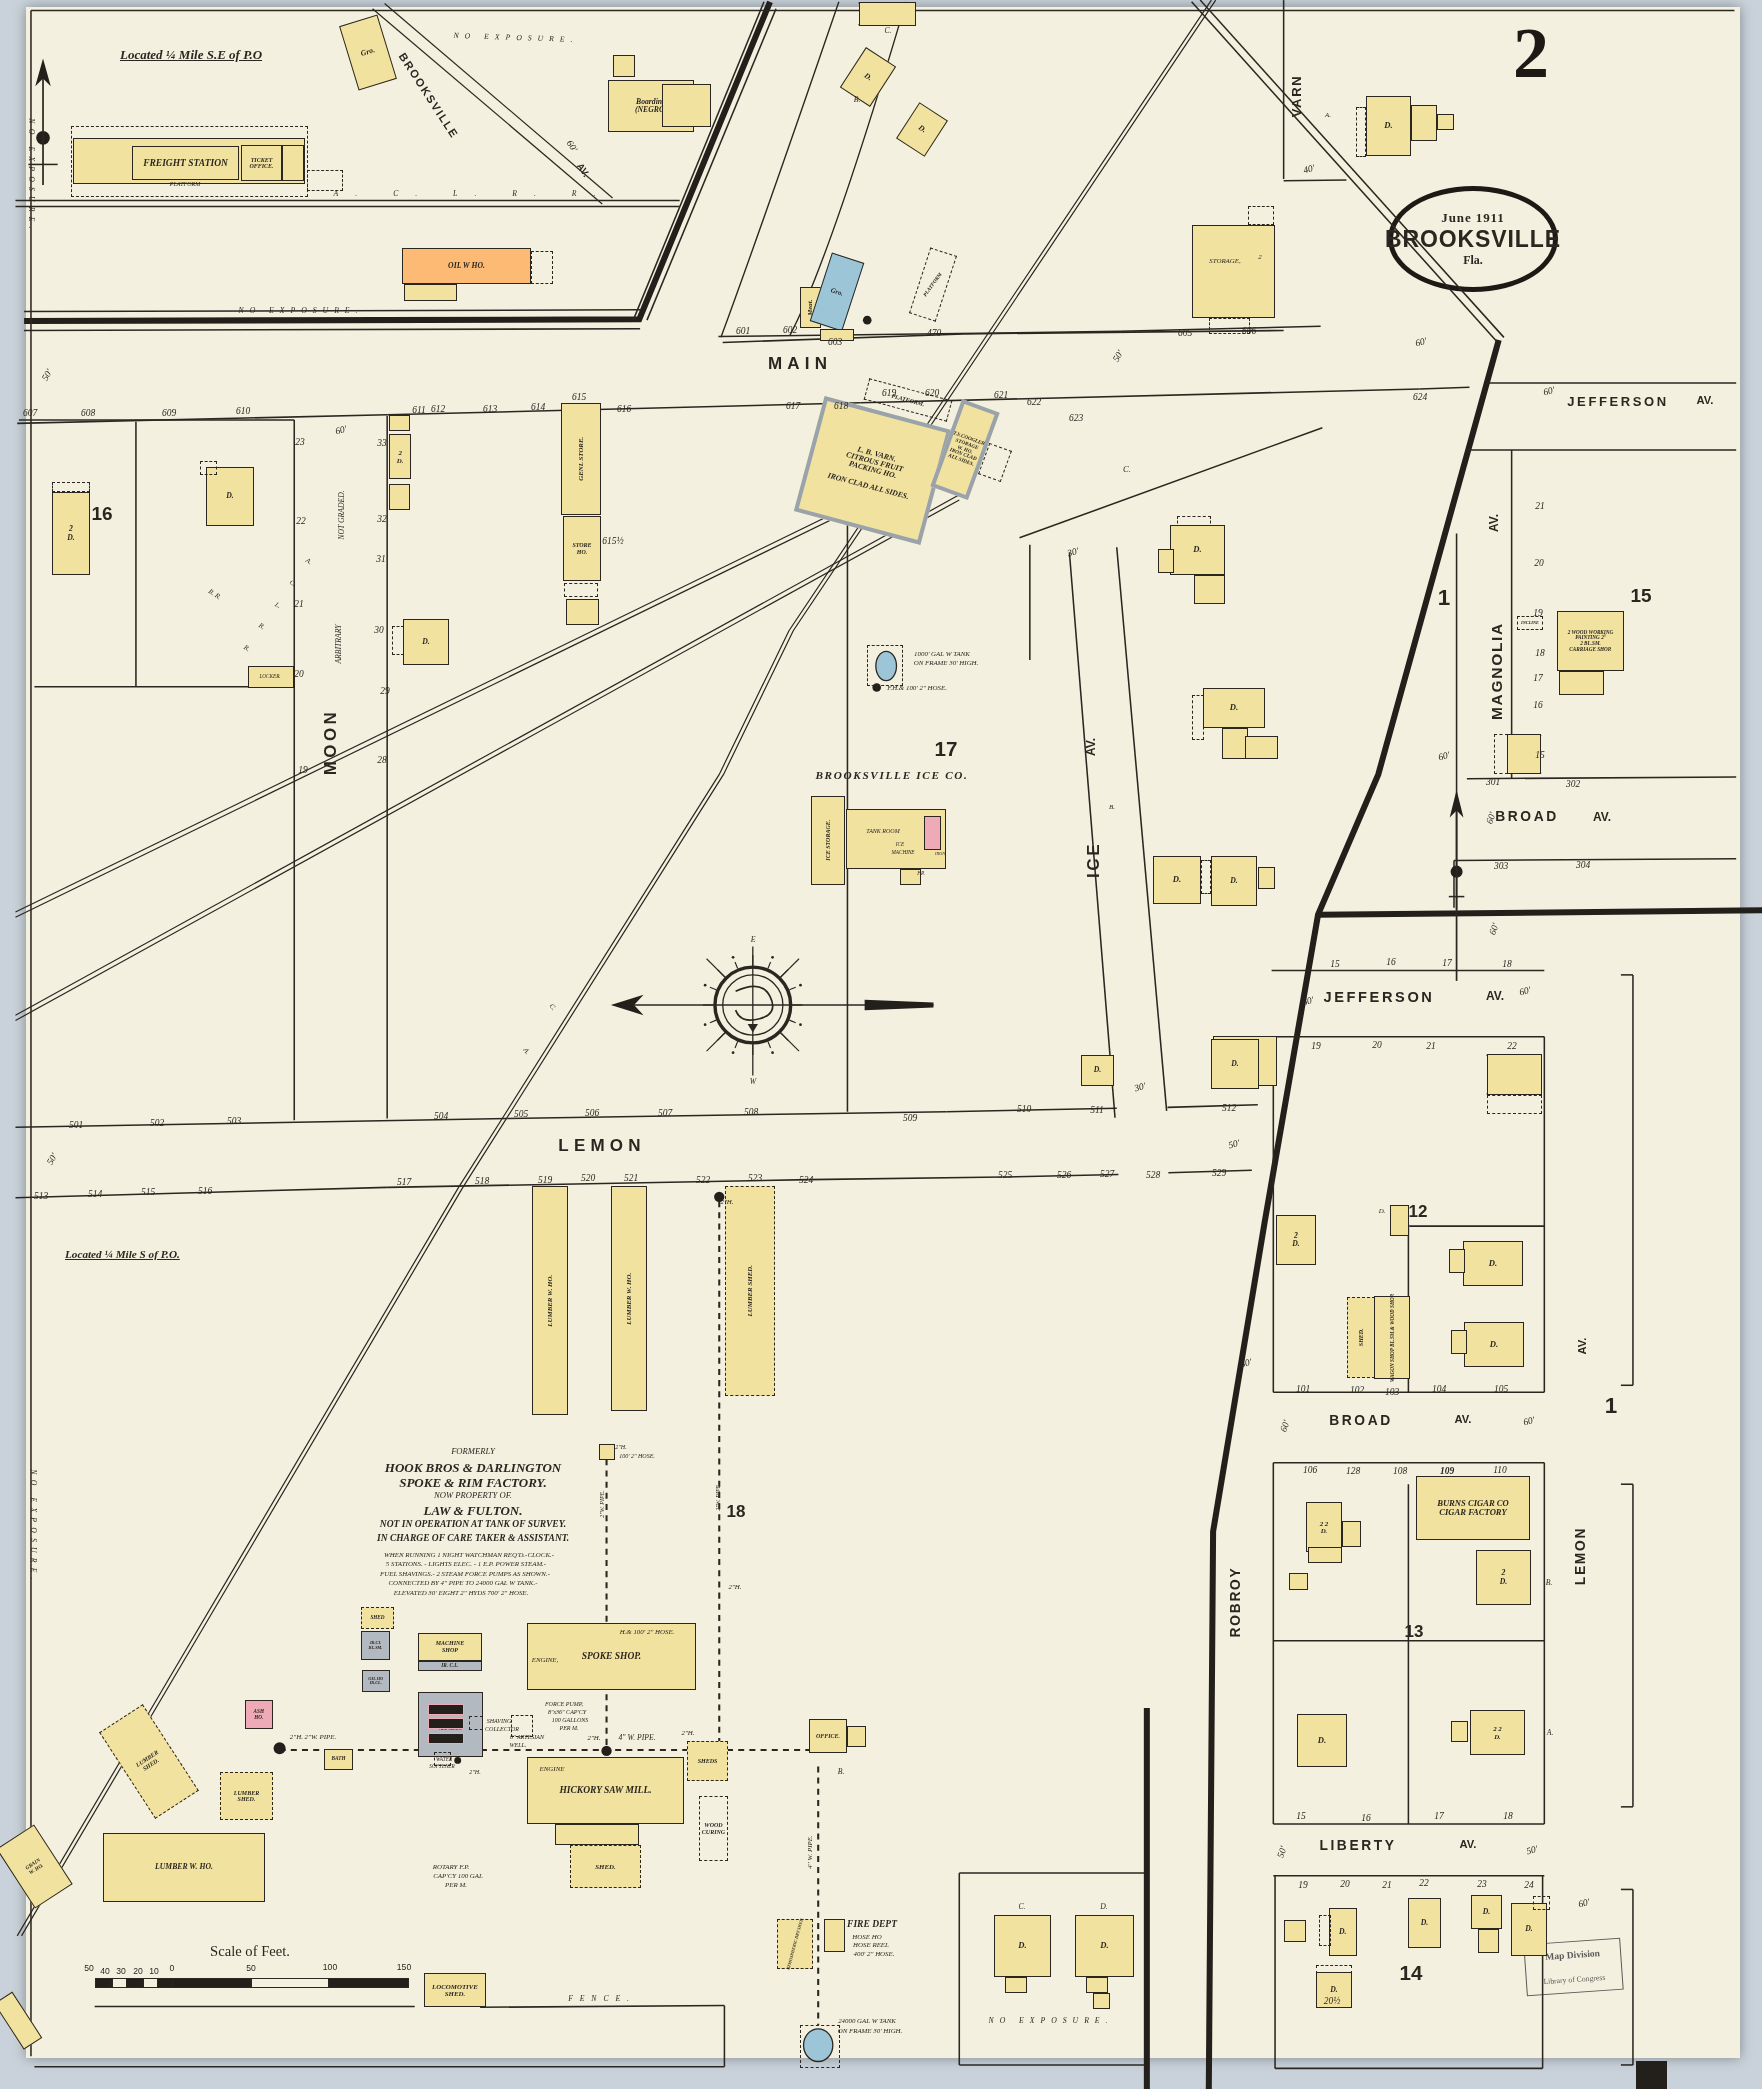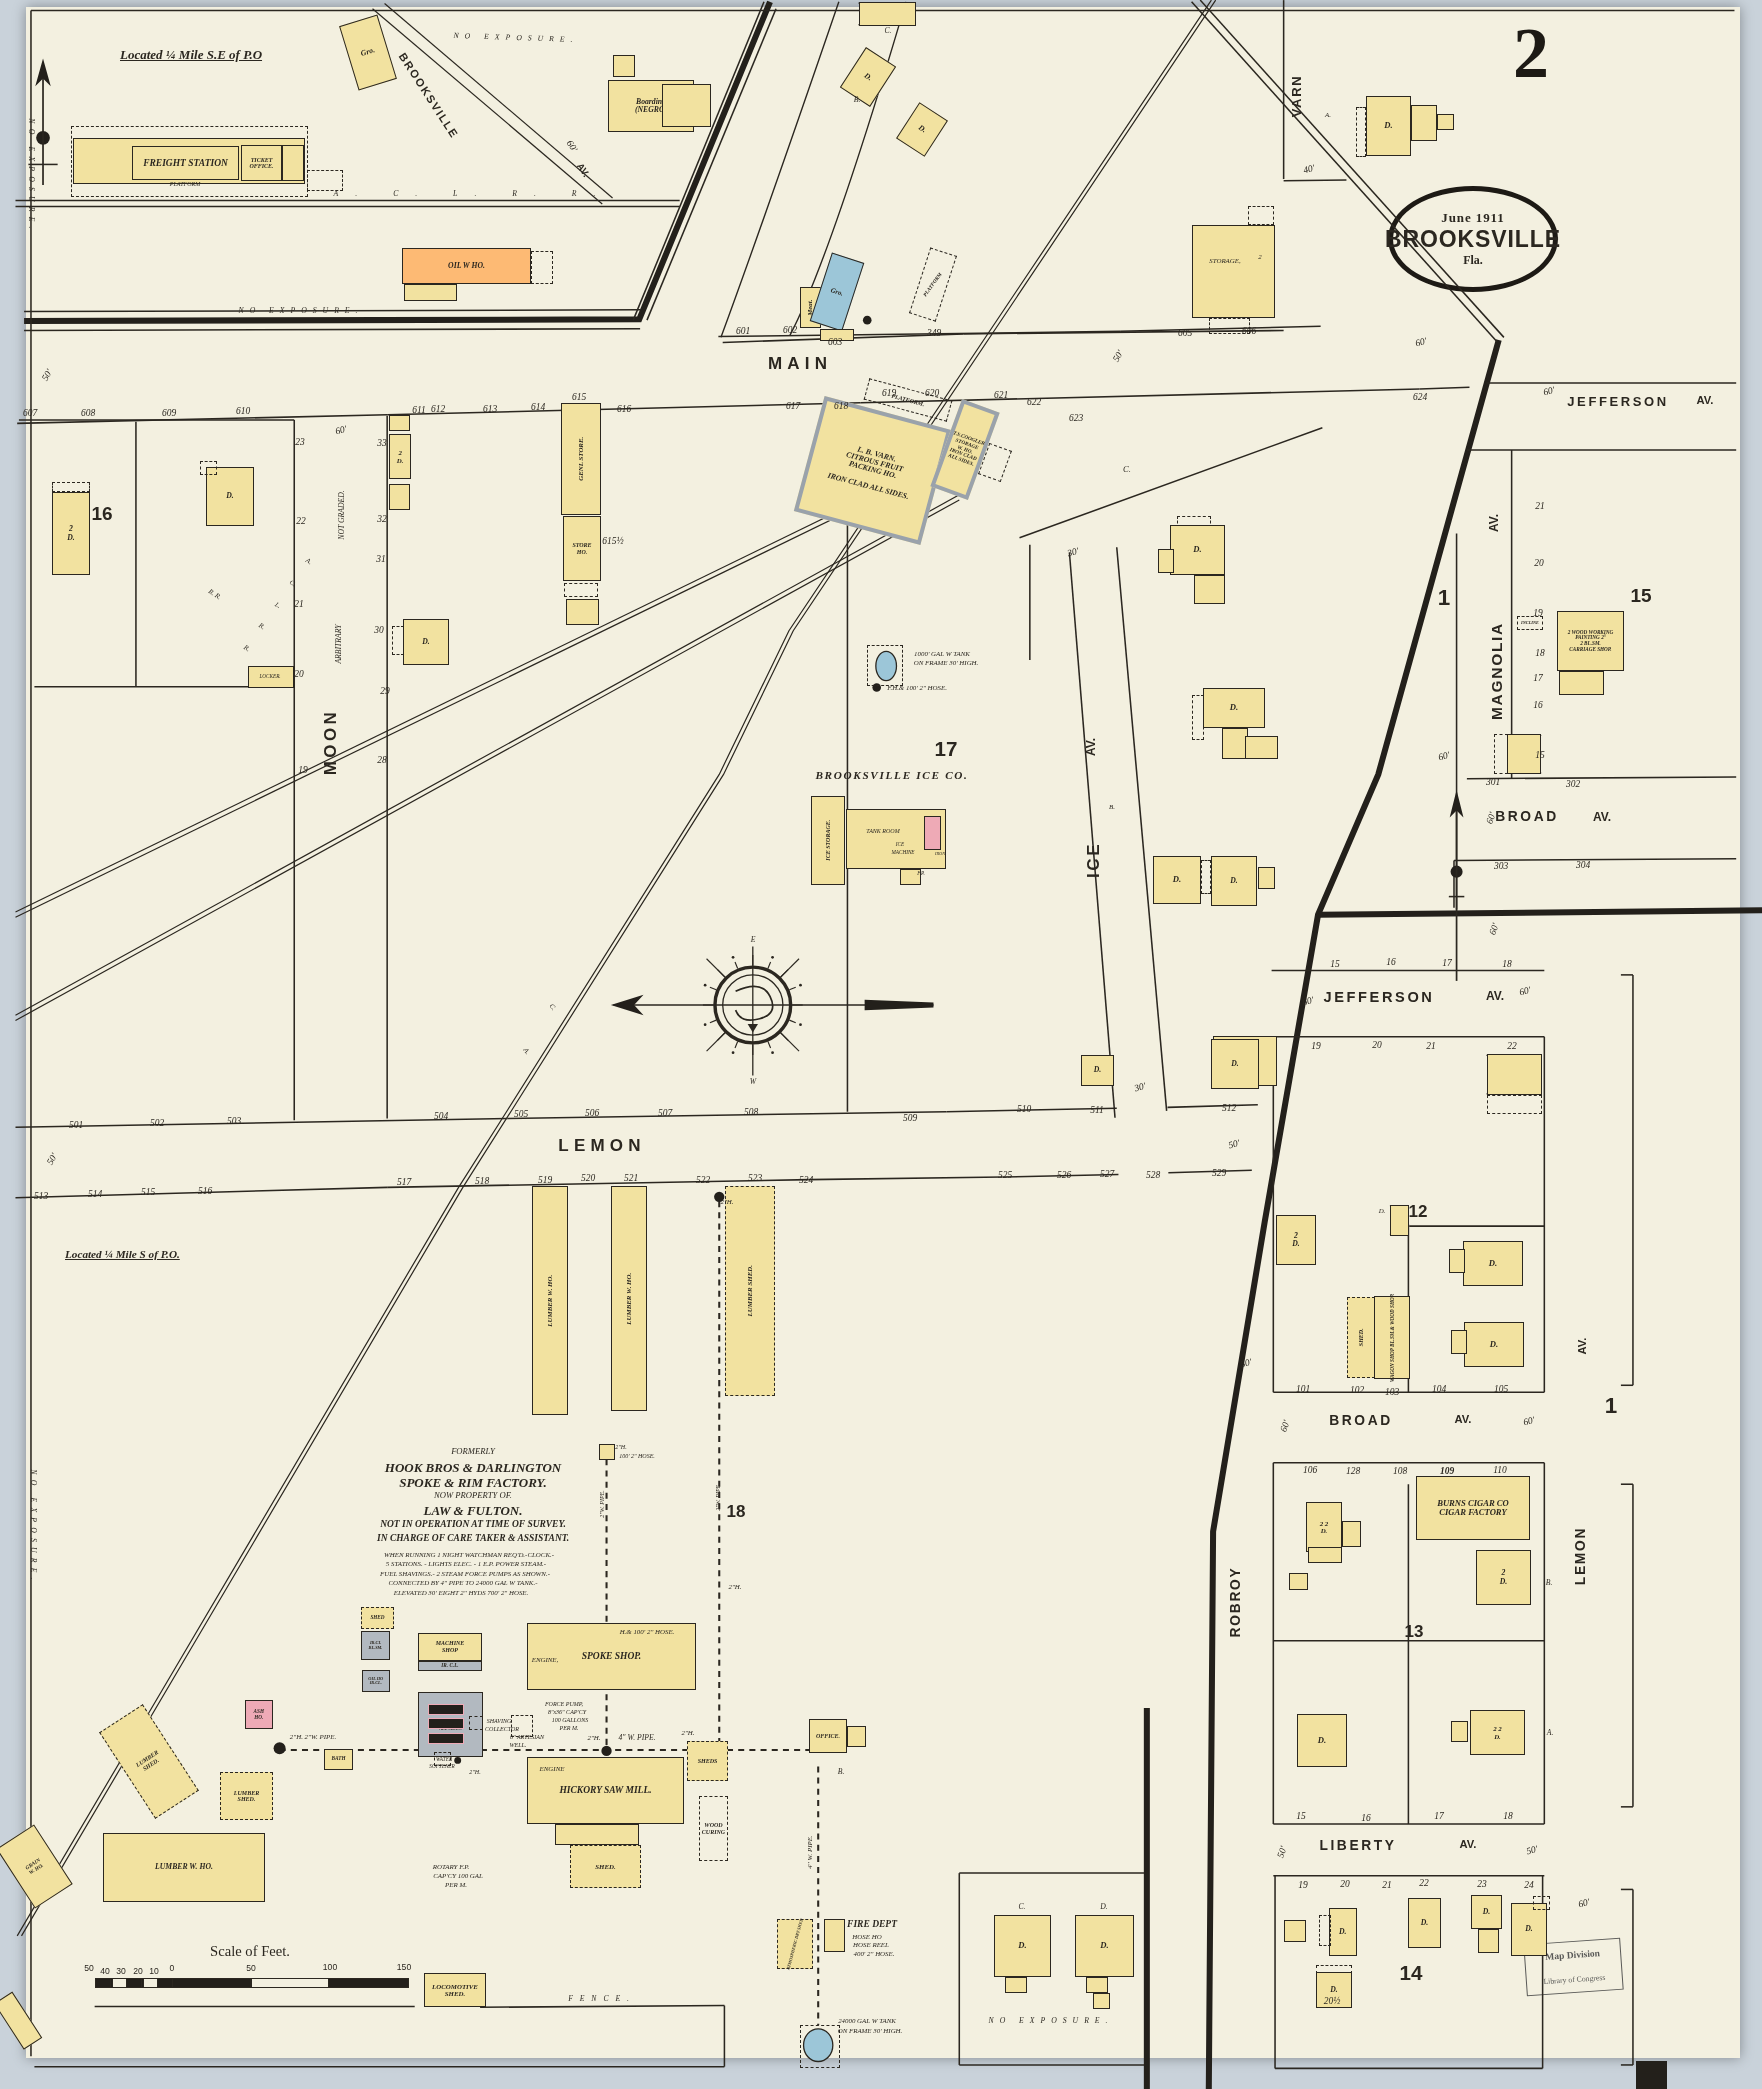--- a/index.html
+++ b/index.html
@@ -570,21 +570,21 @@
     <div class="w" style="left: 1529px; top: 1421px; transform: translate(-50%, -50%) rotate(-15deg);">60'</div>
     <div class="w" style="left: 1282px; top: 1852px; transform: translate(-50%, -50%) rotate(-70deg);">50'</div>
     <div class="w" style="left: 1532px; top: 1850px; transform: translate(-50%, -50%) rotate(-15deg);">50'</div>
     <div class="w" style="left: 1584px; top: 1903px; transform: translate(-50%, -50%) rotate(-15deg);">60'</div>
     <div class="w" style="left: 47px; top: 375px; transform: translate(-50%, -50%) rotate(-60deg);">50'</div>
     <div class="w" style="left: 1118px; top: 356px; transform: translate(-50%, -50%) rotate(-60deg);">50'</div>
     <div class="w" style="left: 52px; top: 1159px; transform: translate(-50%, -50%) rotate(-60deg);">50'</div>
     <div class="n" style="left: 743px; top: 331px; transform: translate(-50%, -50%);">601</div>
     <div class="n" style="left: 790px; top: 330px; transform: translate(-50%, -50%);">602</div>
     <div class="n" style="left: 835px; top: 342px; transform: translate(-50%, -50%);">603</div>
-    <div class="n" style="left: 934px; top: 333px; transform: translate(-50%, -50%);">349</div>
+    <div class="n" style="left: 934px; top: 333px; transform: translate(-50%, -50%);">470</div>
     <div class="n" style="left: 1185px; top: 333px; transform: translate(-50%, -50%);">605</div>
     <div class="n" style="left: 1249px; top: 331px; transform: translate(-50%, -50%);">606</div>
     <div class="n" style="left: 387px; top: 410px; transform: translate(-50%, -50%); margin-left: 32px;">611</div>
     <div class="n" style="left: 438px; top: 409px; transform: translate(-50%, -50%);">612</div>
     <div class="n" style="left: 490px; top: 409px; transform: translate(-50%, -50%);">613</div>
     <div class="n" style="left: 538px; top: 407px; transform: translate(-50%, -50%);">614</div>
     <div class="n" style="left: 579px; top: 397px; transform: translate(-50%, -50%);">615</div>
     <div class="n" style="left: 624px; top: 409px; transform: translate(-50%, -50%);">616</div>
     <div class="n" style="left: 793px; top: 406px; transform: translate(-50%, -50%);">617</div>
     <div class="n" style="left: 841px; top: 406px; transform: translate(-50%, -50%);">618</div>
@@ -723,21 +723,21 @@
     <div class="t" style="left: 883px; top: 831px; font-size: 6px; font-family: &quot;Liberation Serif&quot;, serif; font-style: italic; font-weight: normal; letter-spacing: 0px; text-align: center; transform: translate(-50%, -50%) rotate(0deg);">TANK ROOM</div>
     <div class="t" style="left: 900px; top: 845px; font-size: 5.2px; font-family: &quot;Liberation Serif&quot;, serif; font-style: italic; font-weight: normal; letter-spacing: 0px; text-align: center; transform: translate(-50%, -50%) rotate(0deg);">ICE</div>
     <div class="t" style="left: 903px; top: 853px; font-size: 5.2px; font-family: &quot;Liberation Serif&quot;, serif; font-style: italic; font-weight: normal; letter-spacing: 0px; text-align: center; transform: translate(-50%, -50%) rotate(0deg);">MACHINE</div>
     <div class="t" style="left: 940px; top: 854px; font-size: 4.3px; font-family: &quot;Liberation Serif&quot;, serif; font-style: italic; font-weight: normal; letter-spacing: 0px; text-align: center; transform: translate(-50%, -50%) rotate(0deg);">IRON</div>
     <div class="t" style="left: 921px; top: 874px; font-size: 5.2px; font-family: &quot;Liberation Serif&quot;, serif; font-style: italic; font-weight: normal; letter-spacing: 0px; text-align: center; transform: translate(-50%, -50%) rotate(0deg);">F.P.</div>
     <div class="t" style="left: 473px; top: 1452px; font-size: 8.6px; font-family: &quot;Liberation Serif&quot;, serif; font-style: italic; font-weight: normal; letter-spacing: 0px; text-align: center; transform: translate(-50%, -50%) rotate(0deg);">FORMERLY</div>
     <div class="t" style="left: 473px; top: 1468px; font-size: 13px; font-family: &quot;Liberation Serif&quot;, serif; font-style: italic; font-weight: bold; letter-spacing: 0px; text-align: center; transform: translate(-50%, -50%) rotate(0deg);">HOOK BROS &amp; DARLINGTON</div>
     <div class="t" style="left: 473px; top: 1483px; font-size: 13px; font-family: &quot;Liberation Serif&quot;, serif; font-style: italic; font-weight: bold; letter-spacing: 0px; text-align: center; transform: translate(-50%, -50%) rotate(0deg);">SPOKE &amp; RIM FACTORY.</div>
     <div class="t" style="left: 473px; top: 1496px; font-size: 8.6px; font-family: &quot;Liberation Serif&quot;, serif; font-style: italic; font-weight: normal; letter-spacing: 0px; text-align: center; transform: translate(-50%, -50%) rotate(0deg);">NOW PROPERTY OF.</div>
     <div class="t" style="left: 473px; top: 1511px; font-size: 13px; font-family: &quot;Liberation Serif&quot;, serif; font-style: italic; font-weight: bold; letter-spacing: 0px; text-align: center; transform: translate(-50%, -50%) rotate(0deg);">LAW &amp; FULTON.</div>
-    <div class="t" style="left: 473px; top: 1525px; font-size: 9.5px; font-family: &quot;Liberation Serif&quot;, serif; font-style: italic; font-weight: bold; letter-spacing: 0px; text-align: center; transform: translate(-50%, -50%) rotate(0deg);">NOT IN OPERATION AT TIME OF SURVEY.</div>
+    <div class="t" style="left: 473px; top: 1525px; font-size: 9.5px; font-family: &quot;Liberation Serif&quot;, serif; font-style: italic; font-weight: bold; letter-spacing: 0px; text-align: center; transform: translate(-50%, -50%) rotate(0deg);">NOT IN OPERATION AT TANK OF SURVEY.</div>
     <div class="t" style="left: 473px; top: 1539px; font-size: 9.5px; font-family: &quot;Liberation Serif&quot;, serif; font-style: italic; font-weight: bold; letter-spacing: 0px; text-align: center; transform: translate(-50%, -50%) rotate(0deg);">IN CHARGE OF CARE TAKER &amp; ASSISTANT.</div>
     <div class="t" style="left: 469px; top: 1555px; font-size: 6.9px; font-family: &quot;Liberation Serif&quot;, serif; font-style: italic; font-weight: normal; letter-spacing: 0px; text-align: center; transform: translate(-50%, -50%) rotate(0deg);">WHEN RUNNING 1 NIGHT WATCHMAN REQ'D.-CLOCK.-</div>
     <div class="t" style="left: 466px; top: 1564px; font-size: 6.9px; font-family: &quot;Liberation Serif&quot;, serif; font-style: italic; font-weight: normal; letter-spacing: 0px; text-align: center; transform: translate(-50%, -50%) rotate(0deg);">5 STATIONS. - LIGHTS ELEC. - 1 E.P. POWER STEAM.-</div>
     <div class="t" style="left: 465px; top: 1574px; font-size: 6.9px; font-family: &quot;Liberation Serif&quot;, serif; font-style: italic; font-weight: normal; letter-spacing: 0px; text-align: center; transform: translate(-50%, -50%) rotate(0deg);">FUEL SHAVINGS.- 2 STEAM FORCE PUMPS AS SHOWN.-</div>
     <div class="t" style="left: 463px; top: 1583px; font-size: 6.9px; font-family: &quot;Liberation Serif&quot;, serif; font-style: italic; font-weight: normal; letter-spacing: 0px; text-align: center; transform: translate(-50%, -50%) rotate(0deg);">CONNECTED BY 4" PIPE TO 24000 GAL W TANK.-</div>
     <div class="t" style="left: 461px; top: 1593px; font-size: 6.9px; font-family: &quot;Liberation Serif&quot;, serif; font-style: italic; font-weight: normal; letter-spacing: 0px; text-align: center; transform: translate(-50%, -50%) rotate(0deg);">ELEVATED 30' EIGHT 2" HYDS 700' 2" HOSE.</div>
     <div class="t" style="left: 545px; top: 1660px; font-size: 6.9px; font-family: &quot;Liberation Serif&quot;, serif; font-style: italic; font-weight: normal; letter-spacing: 0px; text-align: center; transform: translate(-50%, -50%) rotate(0deg);">ENGINE,</div>
     <div class="t" style="left: 647px; top: 1632px; font-size: 6.9px; font-family: &quot;Liberation Serif&quot;, serif; font-style: italic; font-weight: normal; letter-spacing: 0px; text-align: center; transform: translate(-50%, -50%) rotate(0deg);">H.&amp; 100' 2" HOSE.</div>
     <div class="t" style="left: 727px; top: 1202px; font-size: 6.9px; font-family: &quot;Liberation Serif&quot;, serif; font-style: italic; font-weight: normal; letter-spacing: 0px; text-align: center; transform: translate(-50%, -50%) rotate(0deg);">2"H.</div>
     <div class="t" style="left: 621px; top: 1447px; font-size: 6px; font-family: &quot;Liberation Serif&quot;, serif; font-style: italic; font-weight: normal; letter-spacing: 0px; text-align: center; transform: translate(-50%, -50%) rotate(0deg);">2"H.</div>

